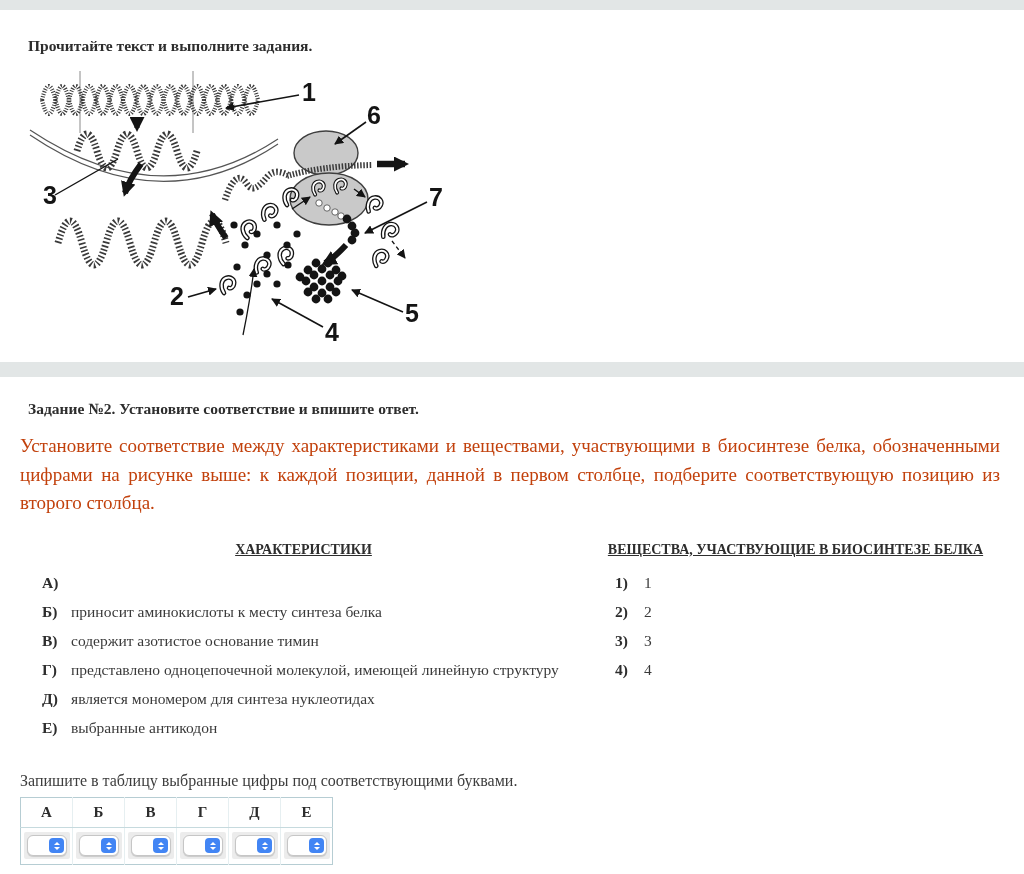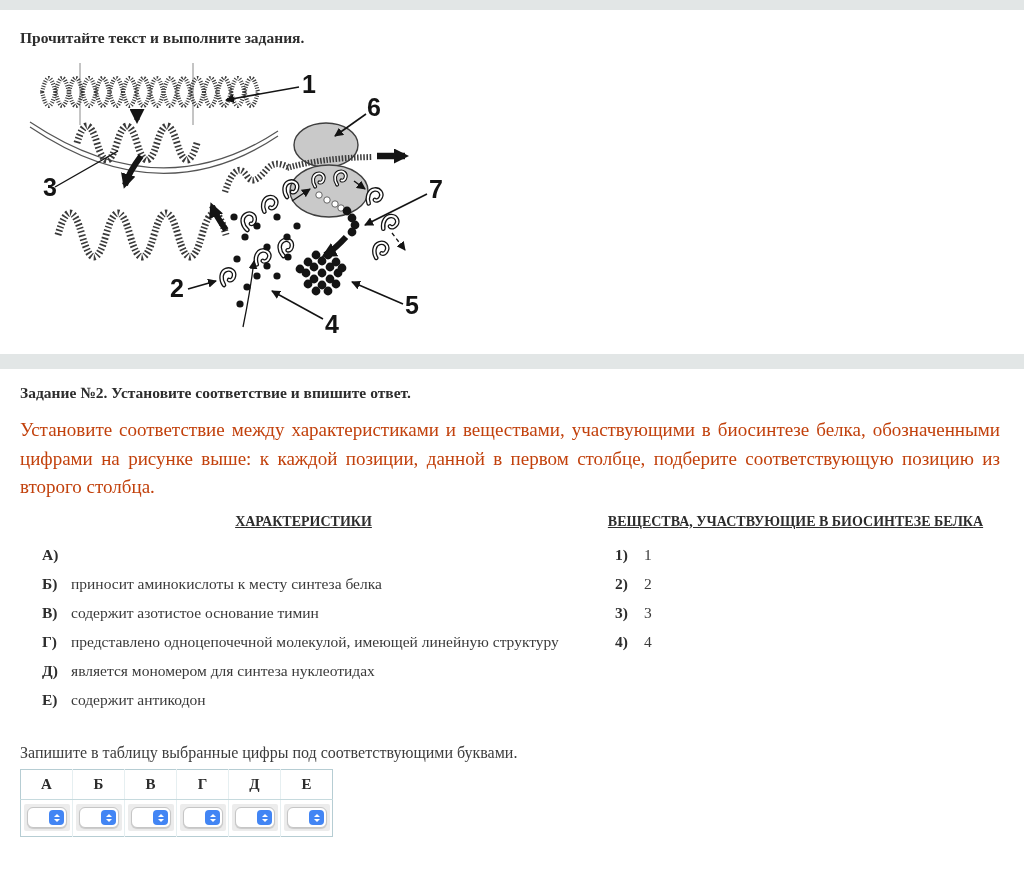--- a/index.html
+++ b/index.html
@@ -3,25 +3,25 @@
 <meta charset="utf-8">
 <style>
   html,body{margin:0;padding:0}
   body{
     width:1024px;height:874px;background:#fff;overflow:hidden;position:relative;
     font-family:"Liberation Serif",serif;color:#3a3a3a;
   }
   .bar{height:10px;background:var(--divider-bar,#e2e6e6)}
   .section-divider{height:15px;background:var(--divider-bar,#e2e6e6);margin-top:5px}
   .reading{padding:19px 20px 0}
-  h1.instr,h2.task-head{font-size:15.5px;font-weight:700;margin:0;color:#2d2d2d}
+  h1.instr,h2.task-head{font-size:15.5px;font-weight:700;margin:8px;color:#2d2d2d}
   .diagram{margin-top:12px;width:440px;height:290px}
   .task{padding:15px 40px 0 20px}
   .task-desc{margin:14px 0 0;font-size:19px;line-height:28.5px;text-align:justify;color:#c2410c;width:980px}
-  .match{display:flex;margin-top:10px}
+  .match{display:flex;margin-top:22px}
   .col-left{width:572px}
   .col-right{width:392px;margin-left:20px}
   .col-header{font-weight:700;font-size:14px;line-height:19px;text-align:center;text-decoration:underline;color:#2d2d2d}
   ul.items{list-style:none;margin:13px 0 0;padding:0}
   .col-left ul.items{padding-left:22px;width:545px}
   .col-right ul.items{padding-left:8px}
   li.item{display:flex;margin-bottom:7px;font-size:15.5px;line-height:22px;color:#3a3a3a}
   .marker{font-weight:700;width:29px;flex:none;color:#2d2d2d}
   .col-left .item-text{text-align:justify}
   .answer-instruction{margin:26px 0 0;font-size:16px;color:#3d3d3d}
@@ -229,21 +229,21 @@
         <li class="item">
           <span class="marker">Г)</span>
           <span class="item-text">представлено одноцепочечной молекулой, имеющей линейную структуру</span>
         </li>
         <li class="item">
           <span class="marker">Д)</span>
           <span class="item-text">является мономером для синтеза нуклеотидах</span>
         </li>
         <li class="item">
           <span class="marker">Е)</span>
-          <span class="item-text">содержит антикодон</span>
+          <span class="item-text">выбранные антикодон</span>
         </li>
       </ul>
     </div>
     <div class="col-right">
       <div class="col-header">ВЕЩЕСТВА, УЧАСТВУЮЩИЕ В БИОСИНТЕЗЕ БЕЛКА</div>
       <ul class="items">
         <li class="item">
           <span class="marker">1)</span>
           <span class="item-text">1</span>
         </li>

